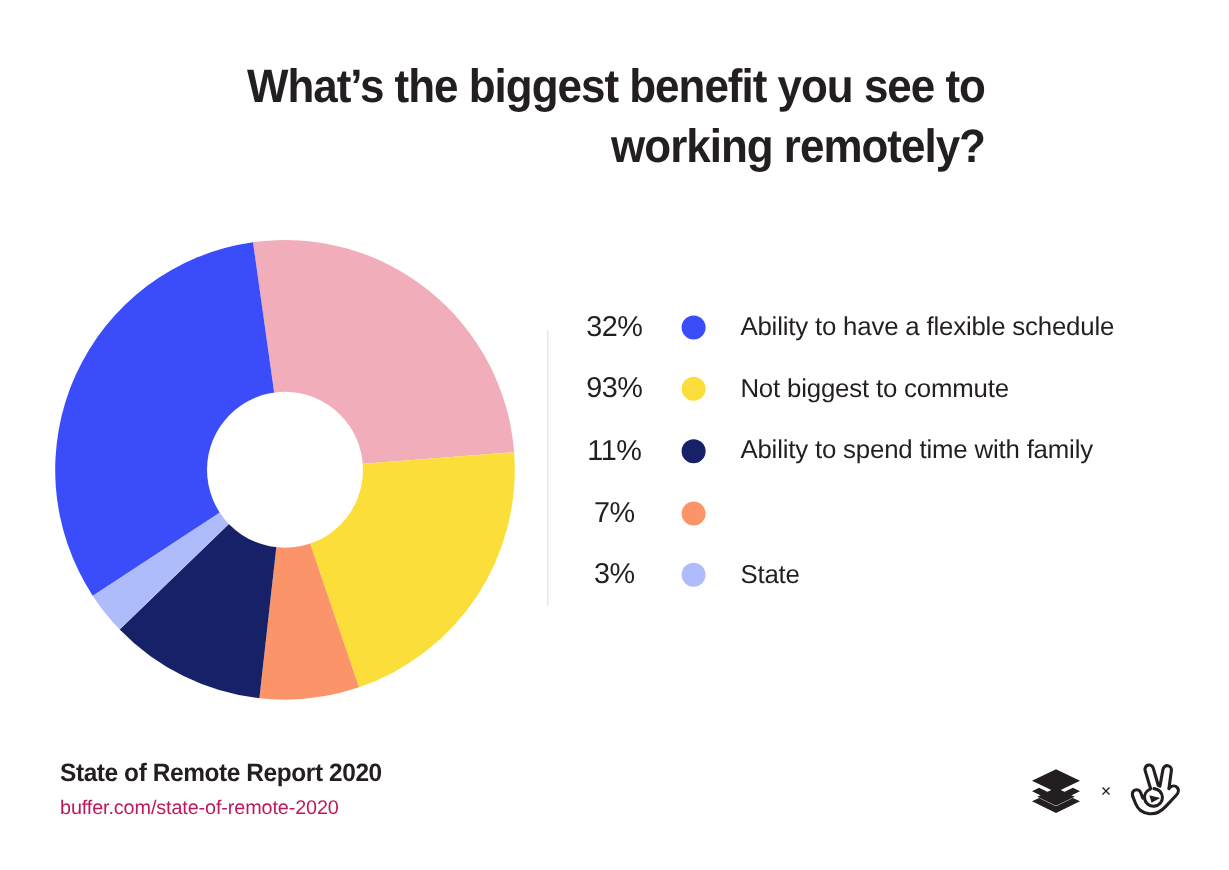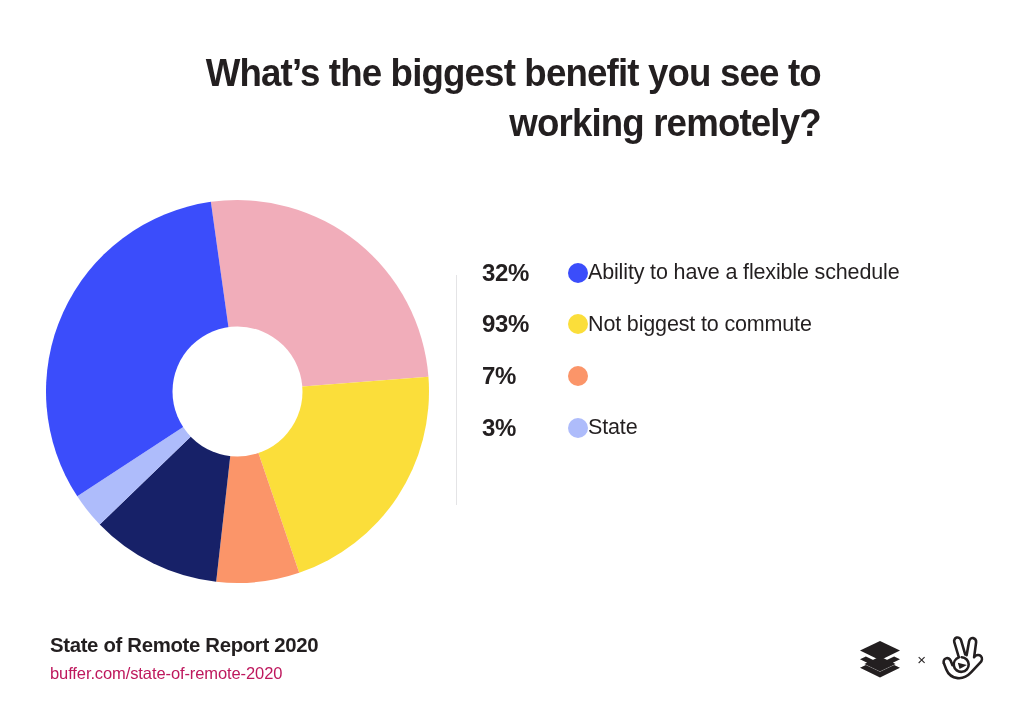--- a/index.html
+++ b/index.html
@@ -75,36 +75,37 @@
     top: 247px;
     width: 500px;
   }
   .legend-row {
     display: flex;
     align-items: center;
     height: 51.6px;
   }
   .legend-pct {
     width: 60px;
-    text-align: left;
-    font-family: "Liberation Sans", sans-serif;
-    font-weight: bold;
+    text-align: center;
+    font-family: "Liberation Sans", sans-serif;
+    font-weight: normal;
     font-size: 24px;
     letter-spacing: -0.4px;
     color: #231F20;
     flex: 0 0 auto;
   }
   .legend-dot {
     width: 20px;
     height: 20px;
     border-radius: 50%;
     margin-left: 26px;
     flex: 0 0 auto;
   }
   .legend-label {
+    margin-left: 29px;
     font-family: "Liberation Sans", sans-serif;
     font-weight: normal;
     font-size: 21.5px;
     letter-spacing: -0.15px;
     color: #231F20;
     white-space: nowrap;
     flex: 0 0 auto;
   }
 
   
@@ -177,20 +178,25 @@
   <div class="legend" id="legend-list">
       <div class="legend-row">
         <div class="legend-pct">32%</div>
         <div class="legend-dot" style="background: rgb(59, 77, 251);"></div>
         <div class="legend-label">Ability to have a flexible schedule</div>
       </div>
       <div class="legend-row">
         <div class="legend-pct">93%</div>
         <div class="legend-dot" style="background: rgb(251, 222, 58);"></div>
         <div class="legend-label">Not biggest to commute</div>
+      </div>
+      <div class="legend-row">
+        <div class="legend-pct">11%</div>
+        <div class="legend-dot" style="background: rgb(23, 33, 104);"></div>
+        <div class="legend-label">Ability to spend time with family</div>
       </div>
       <div class="legend-row">
         <div class="legend-pct">7%</div>
         <div class="legend-dot" style="background: rgb(251, 149, 105);"></div>
       </div>
       <div class="legend-row">
         <div class="legend-pct">3%</div>
         <div class="legend-dot" style="background: rgb(174, 188, 251);"></div>
         <div class="legend-label">State</div>
       </div>

